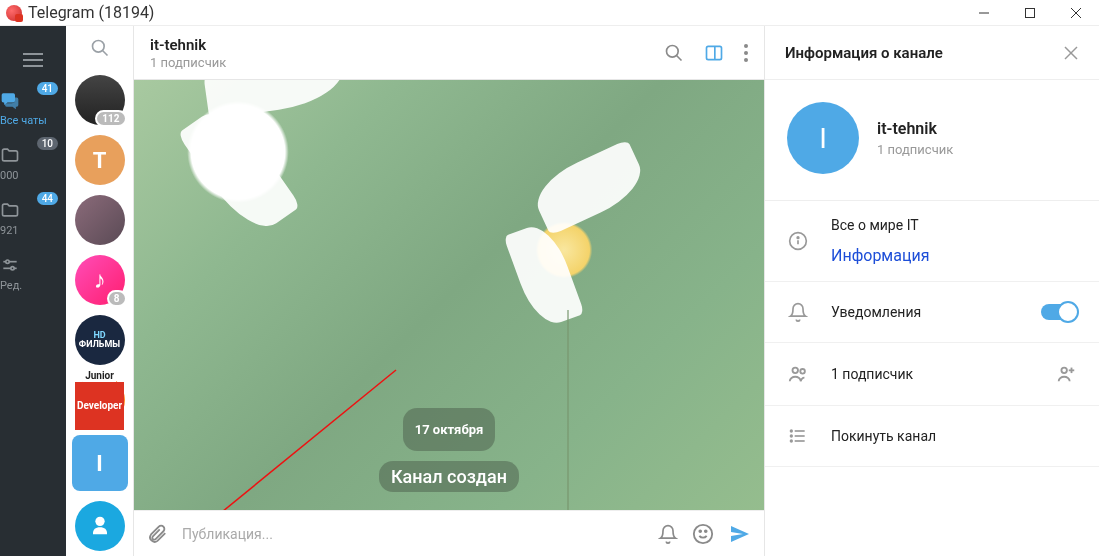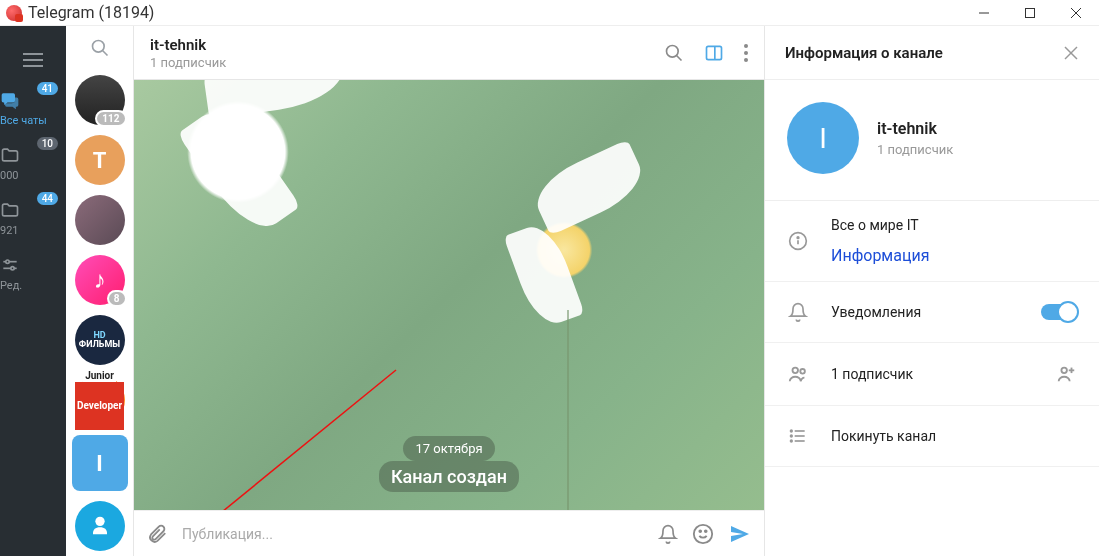--- a/index.html
+++ b/index.html
@@ -36,21 +36,21 @@
 .chat-body { flex:1; background: linear-gradient(135deg, #a8c9a0 0%, #8fb890 25%, #7fa882 50%, #87b38a 75%, #95bd8e 100%); position:relative; display:flex; flex-direction:column; justify-content:flex-end; align-items:center; padding-bottom:18px; overflow:hidden; }
 .flower { position:absolute; border-radius:50%; }
 .f1 { width:240px; height:240px; top:-60px; left:-40px; background: radial-gradient(circle at 60% 55%, #fff 0%, #fff 24%, rgba(255,255,255,0) 26%); }
 .f1::before,.f1::after,.f2::before,.f2::after{content:'';position:absolute;background:rgba(255,255,255,0.92);border-radius:50% 10% 50% 10%;}
 .f1::before{width:140px;height:70px;top:20px;left:110px;transform:rotate(-8deg);}
 .f1::after{width:130px;height:60px;top:120px;left:80px;transform:rotate(55deg);}
 .f2 { width:200px; height:200px; top:70px; right:100px; background: radial-gradient(circle at 50% 50%, #f9e79f 0%, #f4d36a 18%, rgba(255,255,255,0) 20%); }
 .f2::before{width:110px;height:55px;top:10px;left:70px;transform:rotate(-25deg);}
 .f2::after{width:100px;height:50px;top:100px;left:30px;transform:rotate(70deg);}
 .stem { position:absolute; width:2px; height:200px; background:rgba(120,150,110,0.6); bottom:0; right:195px; }
-.date-pill { background: rgba(80,100,80,0.55); color:#fff; padding:5px 12px; border-radius:14px; font-size:13px; font-weight:400; }
+.date-pill { background: rgba(80,100,80,0.55); color:#fff; padding:14px 12px; border-radius:14px; font-size:13px; font-weight:700; margin-bottom:10px; }
 .sys-pill { background: rgba(80,100,80,0.55); color:#fff; padding:5px 12px; border-radius:14px; font-size:18px; font-weight:500; }
 .arrow-annot { position:absolute; top:280px; left:62px; pointer-events:none; }
 .input-row { height: 46px; display:flex; align-items:center; padding: 12px 12px; gap:14px; border-top:1px solid #eee; }
 .msg-input { flex:1; border:none; outline:none; font-size:14px; color:#333; }
 .msg-input::placeholder { color:#aaa; }
 
 .col-info { width: 334px; display:flex; flex-direction:column; }
 .info-header { height:54px; display:flex; align-items:center; padding:0 20px; border-bottom:1px solid #eee; }
 .info-title { font-size:15px; font-weight:600; color:#222; }
 .info-close { margin-left:auto; color:#999; }

